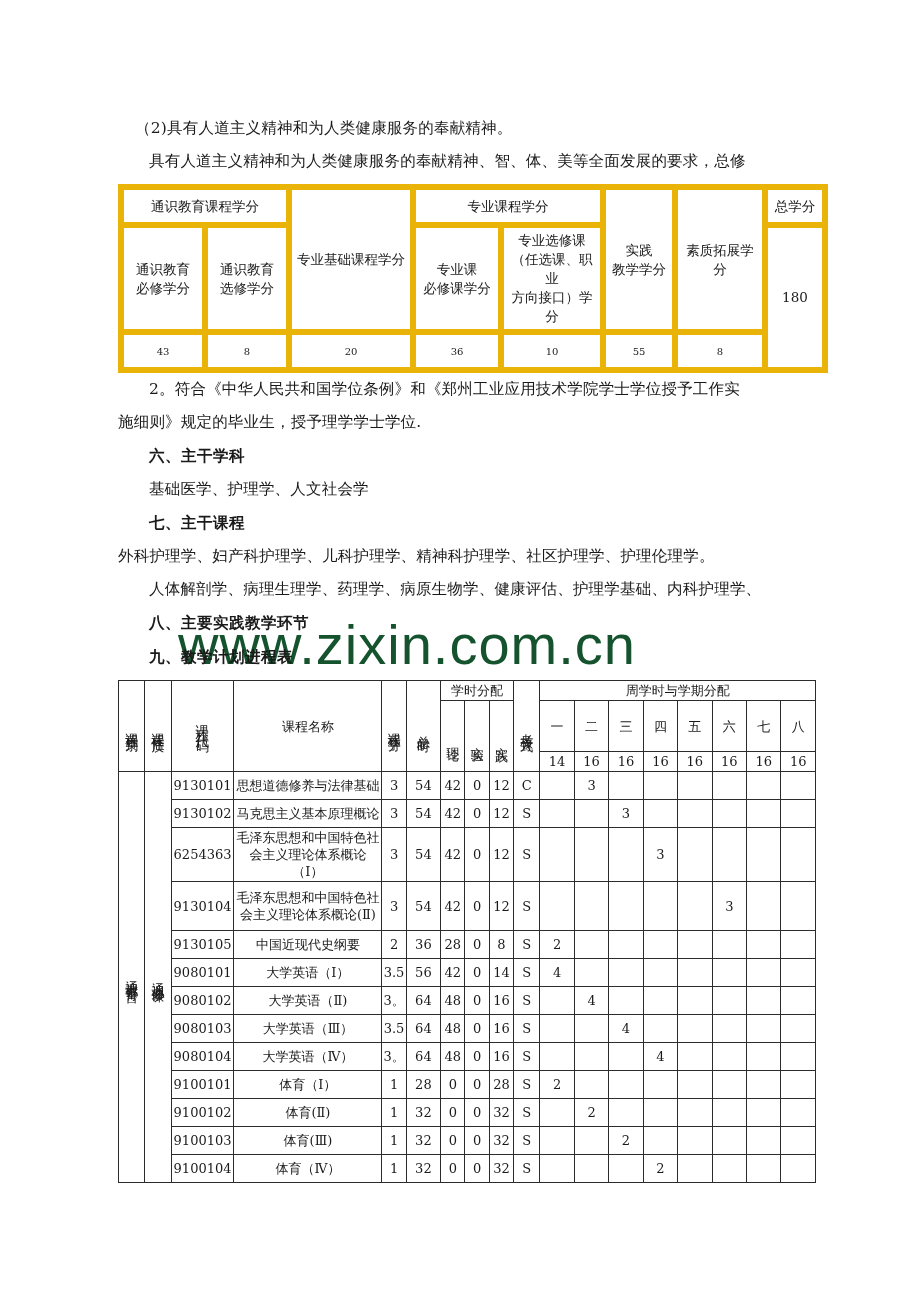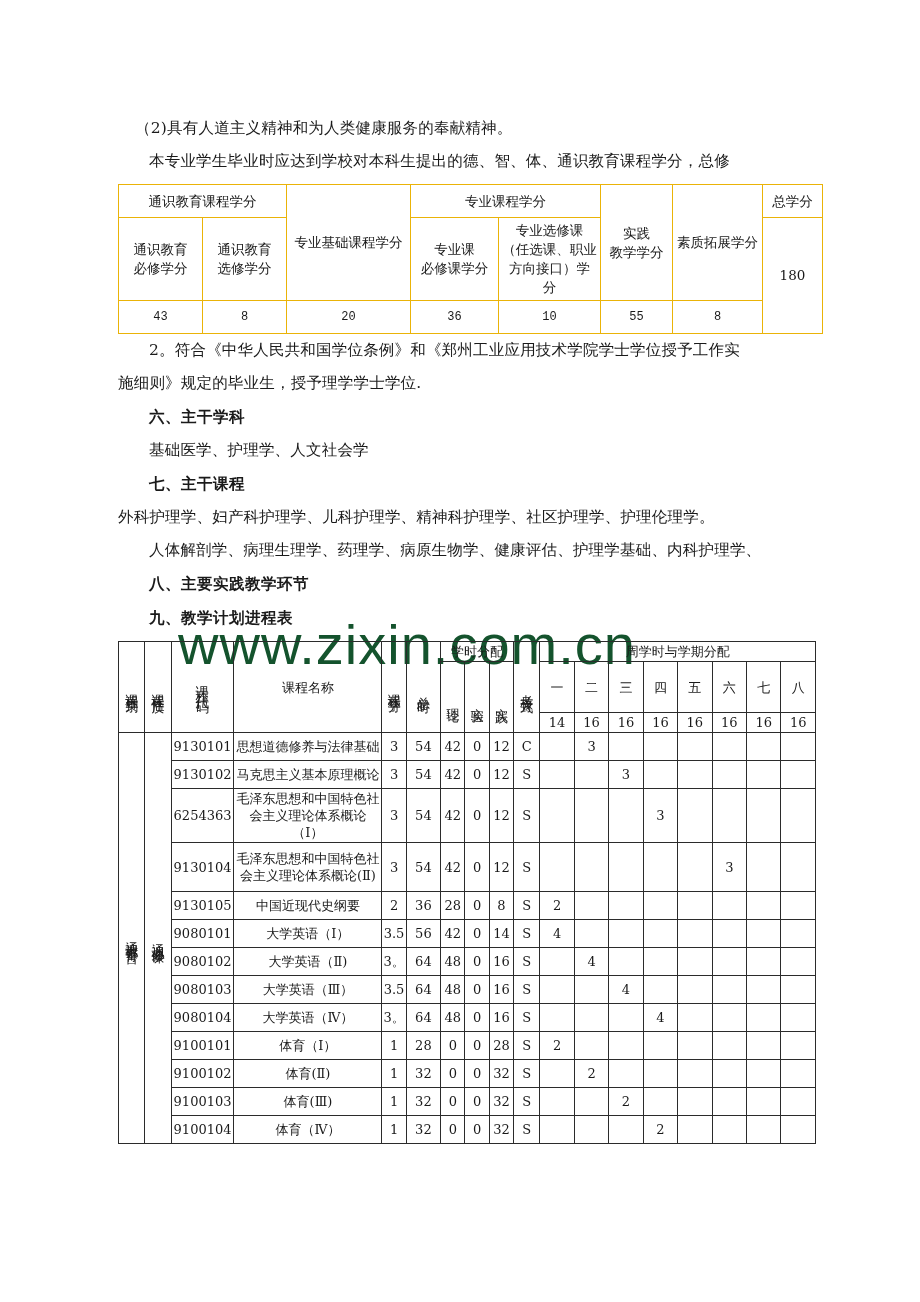--- a/index.html
+++ b/index.html
@@ -59,30 +59,30 @@
   }
 
   
   table.credits {
     border-collapse: collapse;
     width: 690px;
     margin: 6px 0 0 0;
     table-layout: fixed;
   }
   table.credits td {
-    border: 1px solid #eab308;
+    border: 6px solid #eab308;
     text-align: center;
     vertical-align: middle;
     font-size: 13.5px;
     line-height: 19px;
     padding: 3px 2px;
   }
   table.credits td.tall { height: 68px; }
   table.credits tr.hdr1 td { height: 26px; }
-  table.credits tr.vals td { height: 26px; font-size: 12px; font-family: Liberation Mono, monospace; }
+  table.credits tr.vals td { height: 26px; font-size: 10px; }
 
   
   table.plan {
     border-collapse: collapse;
     width: 698px;
     margin: 6px 0 0 0;
     table-layout: fixed;
     font-size: 13px;
   }
   table.plan td, table.plan th {
@@ -126,21 +126,21 @@
 <body>
 
 <div class="page">
 
   <div class="watermark">www.zixin.com.cn</div>
 
   <div class="content">
 
     <p class="body-line indent1">（2)具有人道主义精神和为人类健康服务的奉献精神。</p>
 
-    <p class="body-line indent2">本专业学生毕业时应达到学校对本科生提出的德、智、体、通识教育课程学分，总修</p>
+    <p class="body-line indent2">具有人道主义精神和为人类健康服务的奉献精神、智、体、美等全面发展的要求，总修</p>
 
     <table class="credits">
       <colgroup>
         <col style="width:84px">
           <col style="width:84px">
           <col style="width:124px">
         <col style="width:88px">
           <col style="width:102px">
           <col style="width:72px">
         <col style="width:90px">

